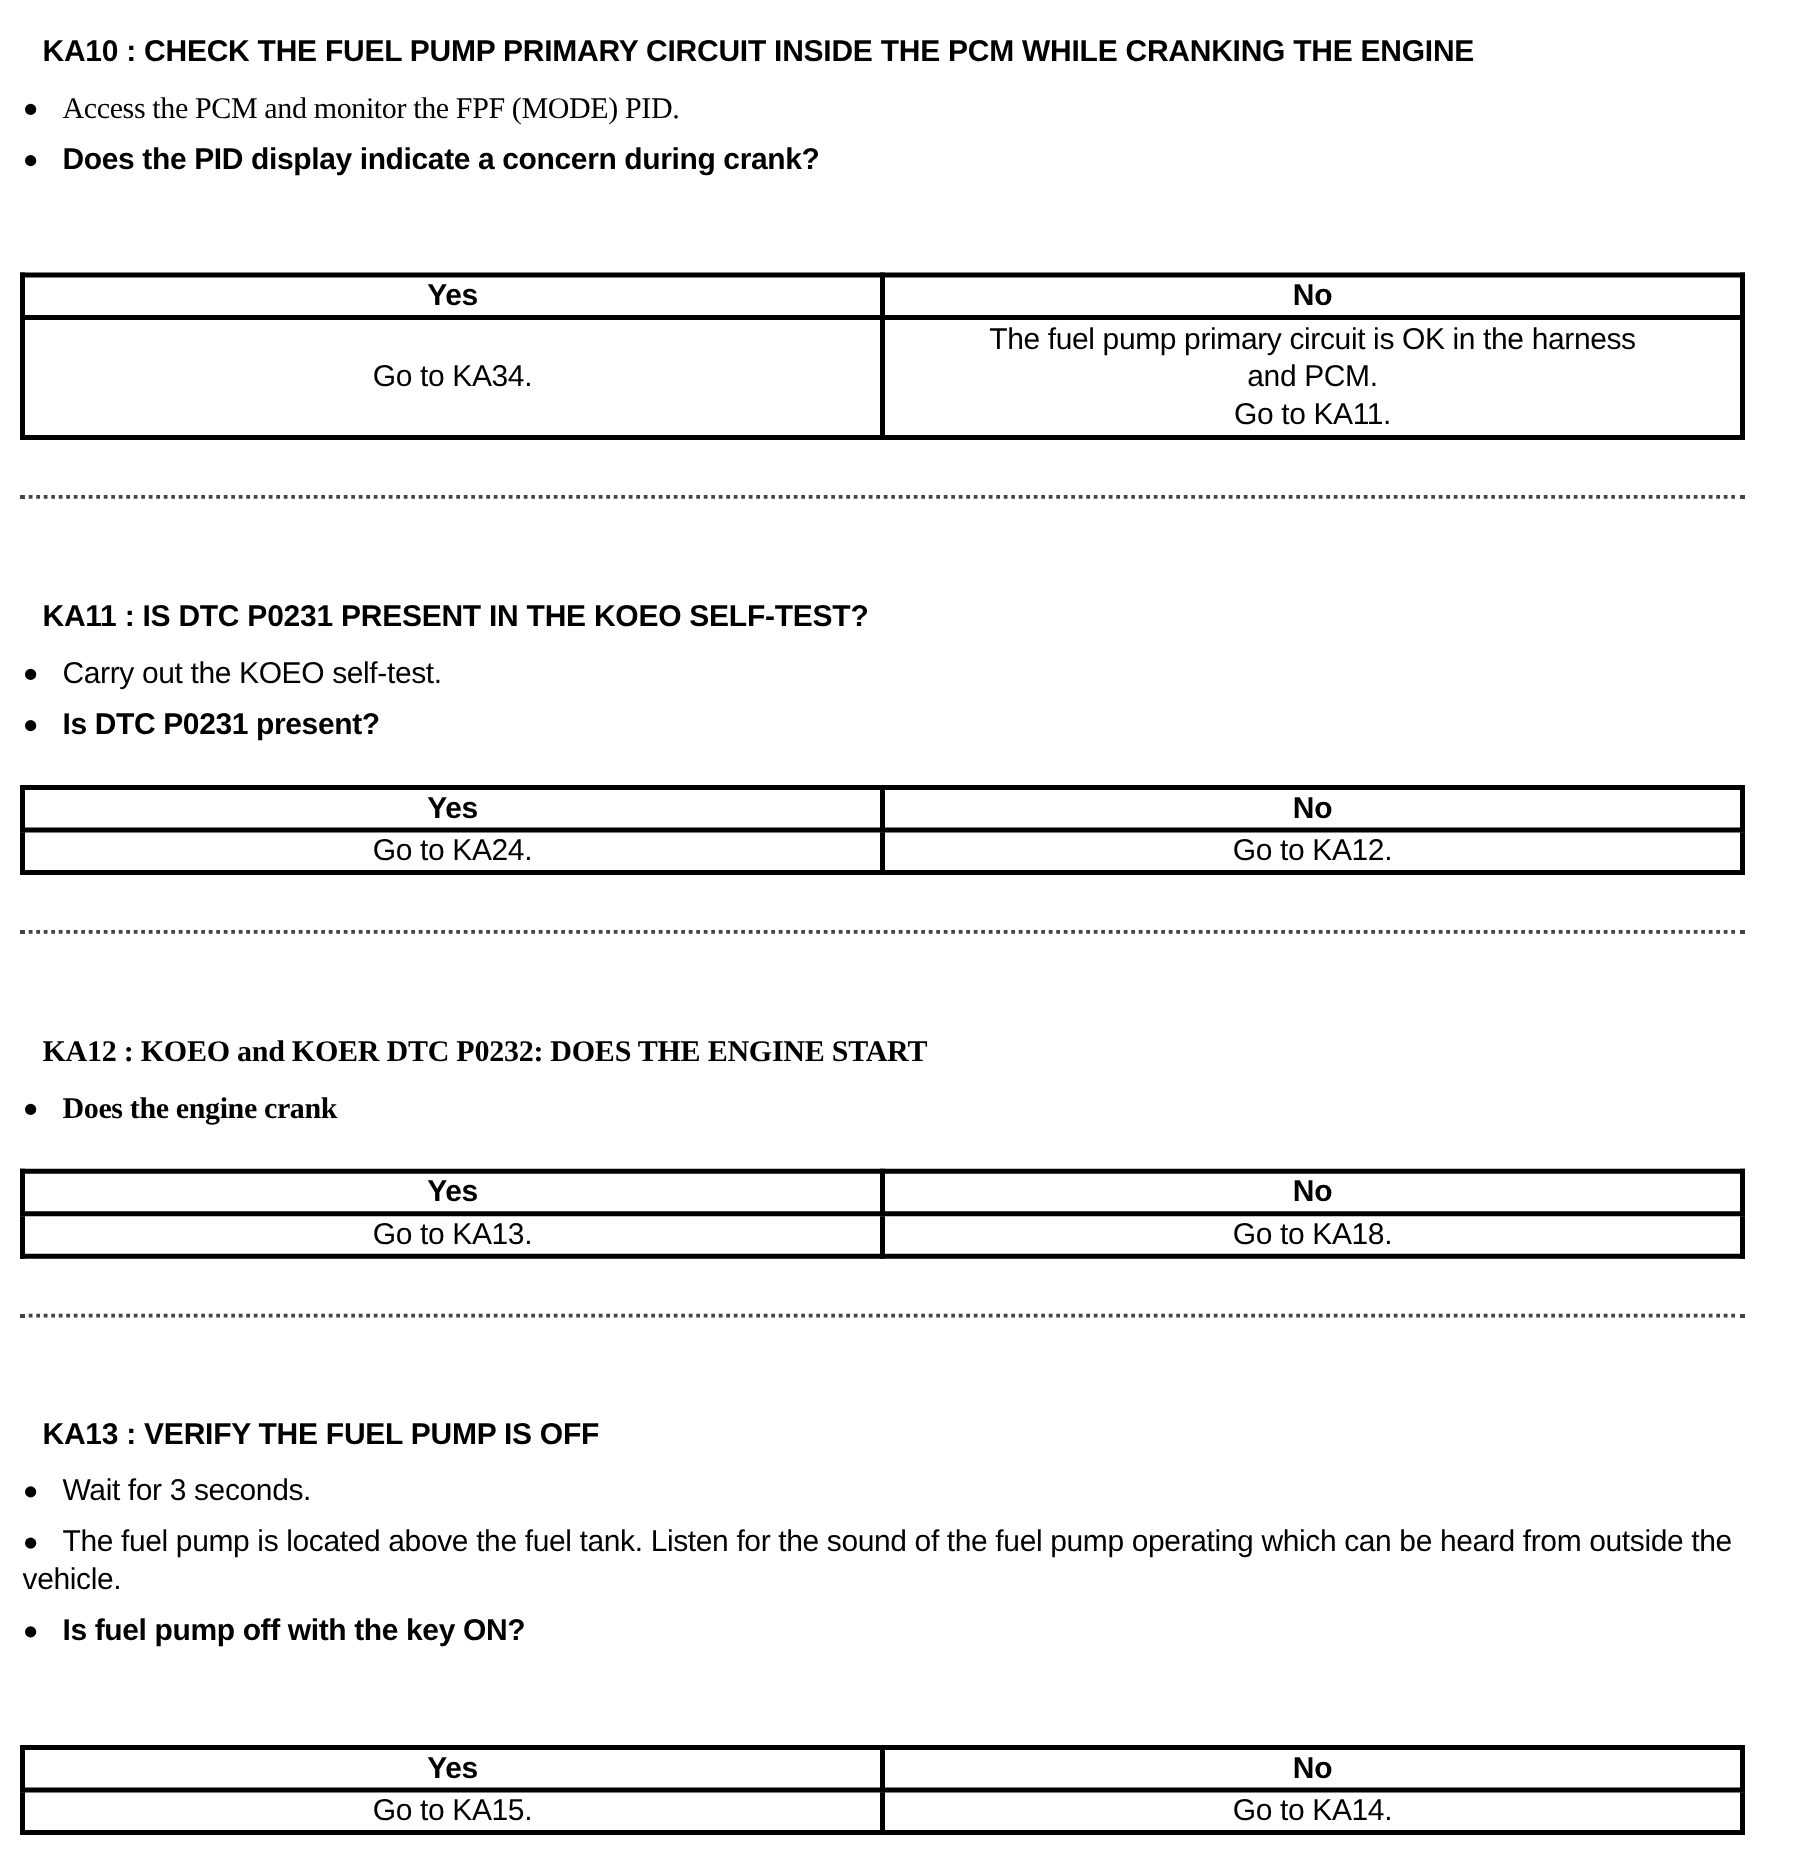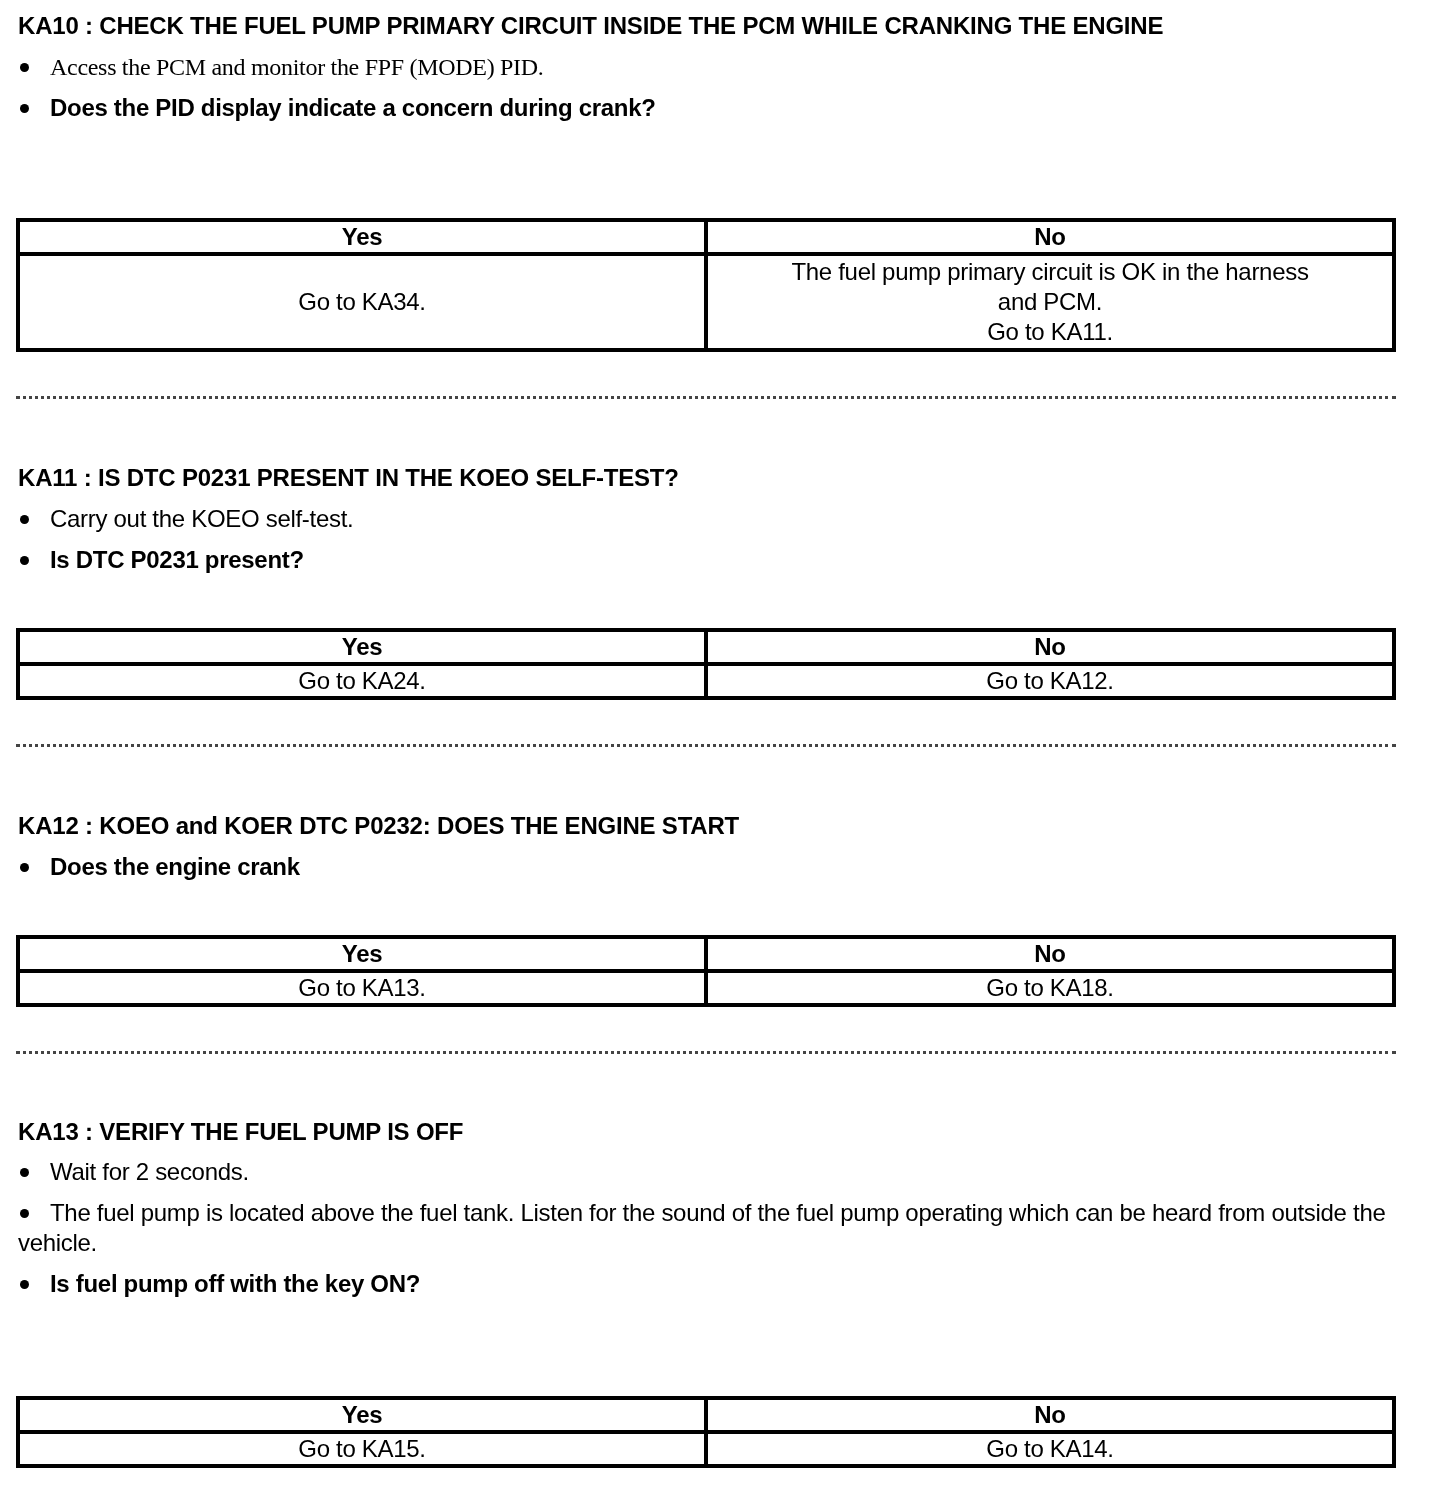--- a/index.html
+++ b/index.html
@@ -1,19 +1,19 @@
 <!DOCTYPE html>
 <html><head>
 <meta charset="utf-8">
 <style>
   html, body { margin: 0; padding: 0; background: #ffffff; }
   body { width: 1440px; height: 1492px; position: relative; overflow: hidden;
          font-family: "Liberation Sans", sans-serif; color: #000; }
   .section { position: absolute; left: 18px; width: 1378px; }
-  .heading { font-weight: bold; font-size: 24px; line-height: 28px; margin: 0; white-space: nowrap; letter-spacing: -0.2px; }
+  .heading { font-weight: bold; font-size: 24px; line-height: 28px; margin: 16px; white-space: nowrap; letter-spacing: -0.2px; }
   .bullet { font-size: 24px; line-height: 30px; margin: 0; position: relative; padding-left: 32px; letter-spacing: -0.3px; }
   .bullet.bold { font-weight: bold; }
   .bullet .dot { position: absolute; left: 2px; top: 11px; width: 9px; height: 9px; border-radius: 50%; background: #000; }
   .bullet.wrap { padding-left: 0; text-indent: 32px; }
   .bullet.wrap .dot { left: 2px; }
   table.yn { position: absolute; left: 16px; width: 1380px; border-collapse: collapse; table-layout: fixed; }
   table.yn td, table.yn th { border: 4px solid #000; text-align: center; font-size: 24px; line-height: 30px; padding: 0; letter-spacing: -0.3px; }
   table.yn th { font-weight: bold; height: 30px; margin-top: 20px; }
   .divider { position: absolute; left: 16px; width: 1380px; height: 0; border-top: 3px dotted #444; }
 </style>
@@ -55,41 +55,41 @@
     <th>No</th>
   </tr>
   <tr>
     <td>Go to KA24.</td>
     <td>Go to KA12.</td>
   </tr>
 </tbody>
   </table>
 <div class="divider" style="top:744px;"></div>
 
-<div class="section" style="top:812px;">
+<div class="section" style="top:812px;font-family:Liberation Serif, serif;">
   <p class="heading">KA12 : KOEO and KOER DTC P0232: DOES THE ENGINE START</p>
   <p class="bullet bold" style="margin-top:12px;"><span class="dot"></span><span>Does the engine crank</span></p>
 </div>
 <table class="yn" style="top:935px;">
   <tbody>
       <tr>
     <th>Yes</th>
     <th>No</th>
   </tr>
   <tr>
     <td>Go to KA13.</td>
     <td>Go to KA18.</td>
   </tr>
 </tbody>
   </table>
 <div class="divider" style="top:1051px;"></div>
 
 <div class="section" style="top:1118px;">
   <p class="heading">KA13 : VERIFY THE FUEL PUMP IS OFF</p>
-  <p class="bullet" style="margin-top:11px;"><span class="dot"></span><span>Wait for 2 seconds.</span></p>
+  <p class="bullet" style="margin-top:11px;"><span class="dot"></span><span>Wait for 3 seconds.</span></p>
   <p class="bullet wrap" style="margin-top:11px;"><span class="dot"></span><span>The fuel pump is located above the fuel tank. Listen for the sound of the fuel pump operating which can be heard from outside the vehicle.</span></p>
   <p class="bullet bold" style="margin-top:11px;"><span class="dot"></span><span>Is fuel pump off with the key ON?</span></p>
 </div>
 <table class="yn" style="top:1396px;">
   <tbody>
       <tr>
     <th>Yes</th>
     <th>No</th>
   </tr>
   <tr>

